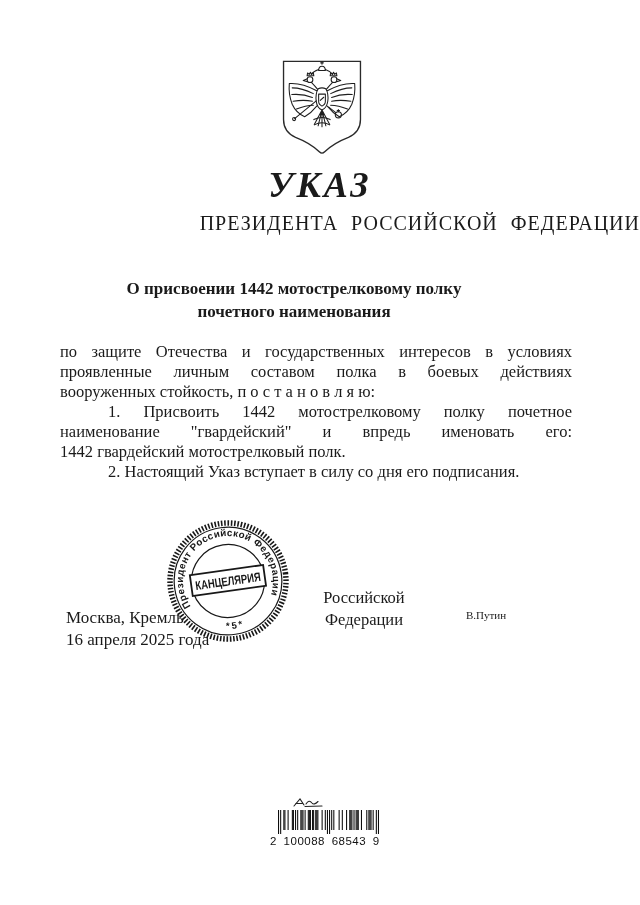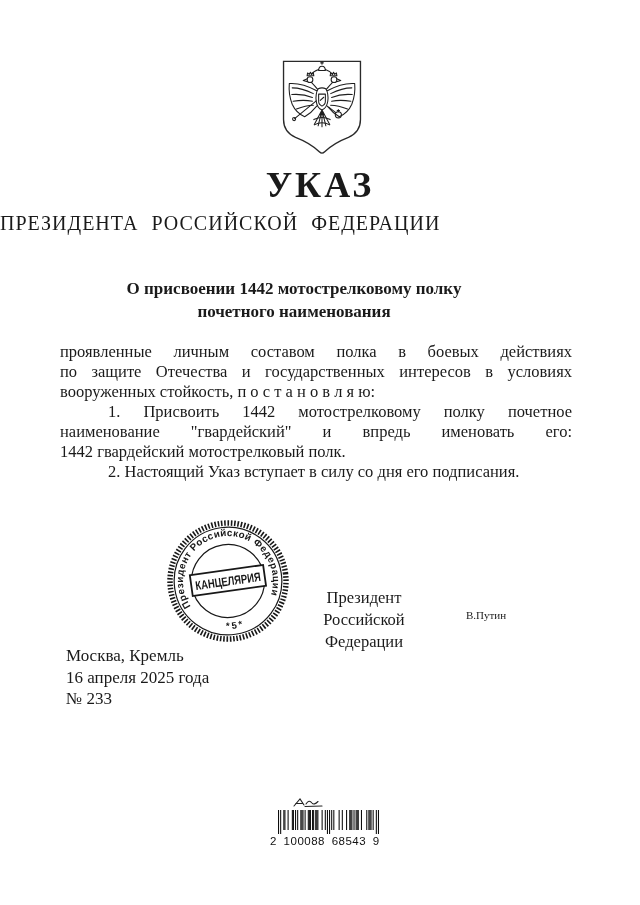--- a/index.html
+++ b/index.html
@@ -3,38 +3,38 @@
 <meta charset="utf-8">
 <style>
   html,body { margin:0; padding:0; background:#ffffff; }
   .page {
     position:relative; width:640px; height:905px; background:#ffffff;
     color:#1a1a1a; font-family:"Liberation Serif", serif; overflow:hidden;
   }
   .emblem { position:absolute; left:278px; top:59px; width:88px; height:100px; }
   .doc-type {
     position:absolute; left:0; top:167px; width:640px; text-align:center;
-    font-size:36px; font-weight:bold; letter-spacing:3px; line-height:36px;
+    font-size:36px; font-weight:bold; letter-spacing:3px; line-height:36px;font-style:italic;
   }
   .issuer {
-    position:absolute; left:0; top:211px; width:640px; text-align:left;
+    position:absolute; left:0; top:211px; width:640px; text-align:right;
     font-size:20px; letter-spacing:1px; word-spacing:7px; line-height:24px;
   }
   .doc-title {
     position:absolute; left:0; top:277px; width:588px; text-align:center;
     font-weight:bold; font-size:17px; line-height:23px;
   }
   .body-text { position:absolute; left:60px; top:342px; width:512px; font-size:16.5px; line-height:20px; }
   .ln { text-align:left; }
   .j  { text-align:justify; text-align-last:justify; }
   .indent { text-indent:48px; }
   .stamp { position:absolute; left:166px; top:519px; width:124px; height:124px; }
   .sig-title { position:absolute; left:283px; top:587px; width:162px; text-align:center; font-size:16.5px; line-height:22px; }
   .sig-name  { position:absolute; left:466px; top:609px; font-size:11px; }
-  .footer { position:absolute; left:66px; top:645px; font-size:17px; line-height:21.5px; }
+  .footer { position:absolute; left:66px; top:607px; font-size:17px; line-height:21.5px; }
   .barcode { position:absolute; left:270px; top:796px; width:116px; text-align:left; }
   .bc-mark { display:block; margin:0 auto 0 22px; width:40px; height:13px; }
   .bc-bars { display:block; margin:1px auto 0; width:101px; height:24px; }
   .bc-digits {
     margin-top:1px; font-family:"Liberation Sans", sans-serif;
     font-size:11.5px; letter-spacing:0.5px; word-spacing:3px; color:#111;
   }
   .stamp text { fill:#181818; }
 </style>
 </head>
@@ -76,31 +76,30 @@
 
   <div class="doc-type">УКАЗ</div>
   <div class="issuer">ПРЕЗИДЕНТА РОССИЙСКОЙ ФЕДЕРАЦИИ</div>
 
   <div class="doc-title">
     <div>О присвоении 1442 мотострелковому полку</div>
     <div>почетного наименования</div>
   </div>
 
   <div class="body-text">
+    <div class="ln j">по защите Отечества и государственных интересов в условиях</div>
     <div class="ln j">проявленные личным составом полка в боевых действиях</div>
-    <div class="ln j">по защите Отечества и государственных интересов в условиях</div>
     <div class="ln">вооруженных стойкость, п о с т а н о в л я ю:</div>
     <div class="ln j indent">1. Присвоить 1442 мотострелковому полку почетное</div>
     <div class="ln j">наименование "гвардейский" и впредь именовать его:</div>
     <div class="ln">1442 гвардейский мотострелковый полк.</div>
     <div class="ln indent">2. Настоящий Указ вступает в силу со дня его подписания.</div>
   </div>
 
   <div class="sig-title">
-    <div>Президент</div>
     <div>Российской Федерации</div>
   </div>
   <div class="sig-name">В.Путин</div>
 
   <div class="stamp">
     <svg viewBox="0 0 124 124" width="124" height="124" xmlns="http://www.w3.org/2000/svg" xmlns:xlink="http://www.w3.org/1999/xlink">
       <g transform="rotate(-8 62 62)">
         <circle cx="62" cy="62" r="58" fill="none" stroke="#181818" stroke-width="5.5" stroke-dasharray="1.6 1.7"></circle>
         <circle cx="62" cy="62" r="53.8" fill="none" stroke="#181818" stroke-width="1.2"></circle>
         <circle cx="62" cy="62" r="36.5" fill="none" stroke="#181818" stroke-width="1.2"></circle>
@@ -114,21 +113,20 @@
         </text>
         <rect x="25" y="51" width="74" height="21" fill="#ffffff" stroke="#181818" stroke-width="1.8"></rect>
         <text x="62" y="66.5" text-anchor="middle" font-family="Liberation Sans, sans-serif" font-size="12.5" font-weight="bold" textLength="66" lengthAdjust="spacingAndGlyphs">КАНЦЕЛЯРИЯ</text>
       </g>
     </svg>
   </div>
 
   <div class="footer">
     <div>Москва, Кремль</div>
     <div>16 апреля 2025 года</div>
-    <div>№ 233</div>
   </div>
 
   <div class="barcode">
     <svg class="bc-mark" viewBox="0 0 40 13">
       <g fill="none" stroke="#222" stroke-width="1.1" stroke-linecap="round">
         <path d="M2,10 L8,3 L12,9"></path>
         <path d="M4,7.5 L10.5,7.5"></path>
         <path d="M14,8 Q17,3 20,7 Q22,9.5 26,5.5"></path>
         <path d="M13,10.5 L30,10"></path>
       </g>

